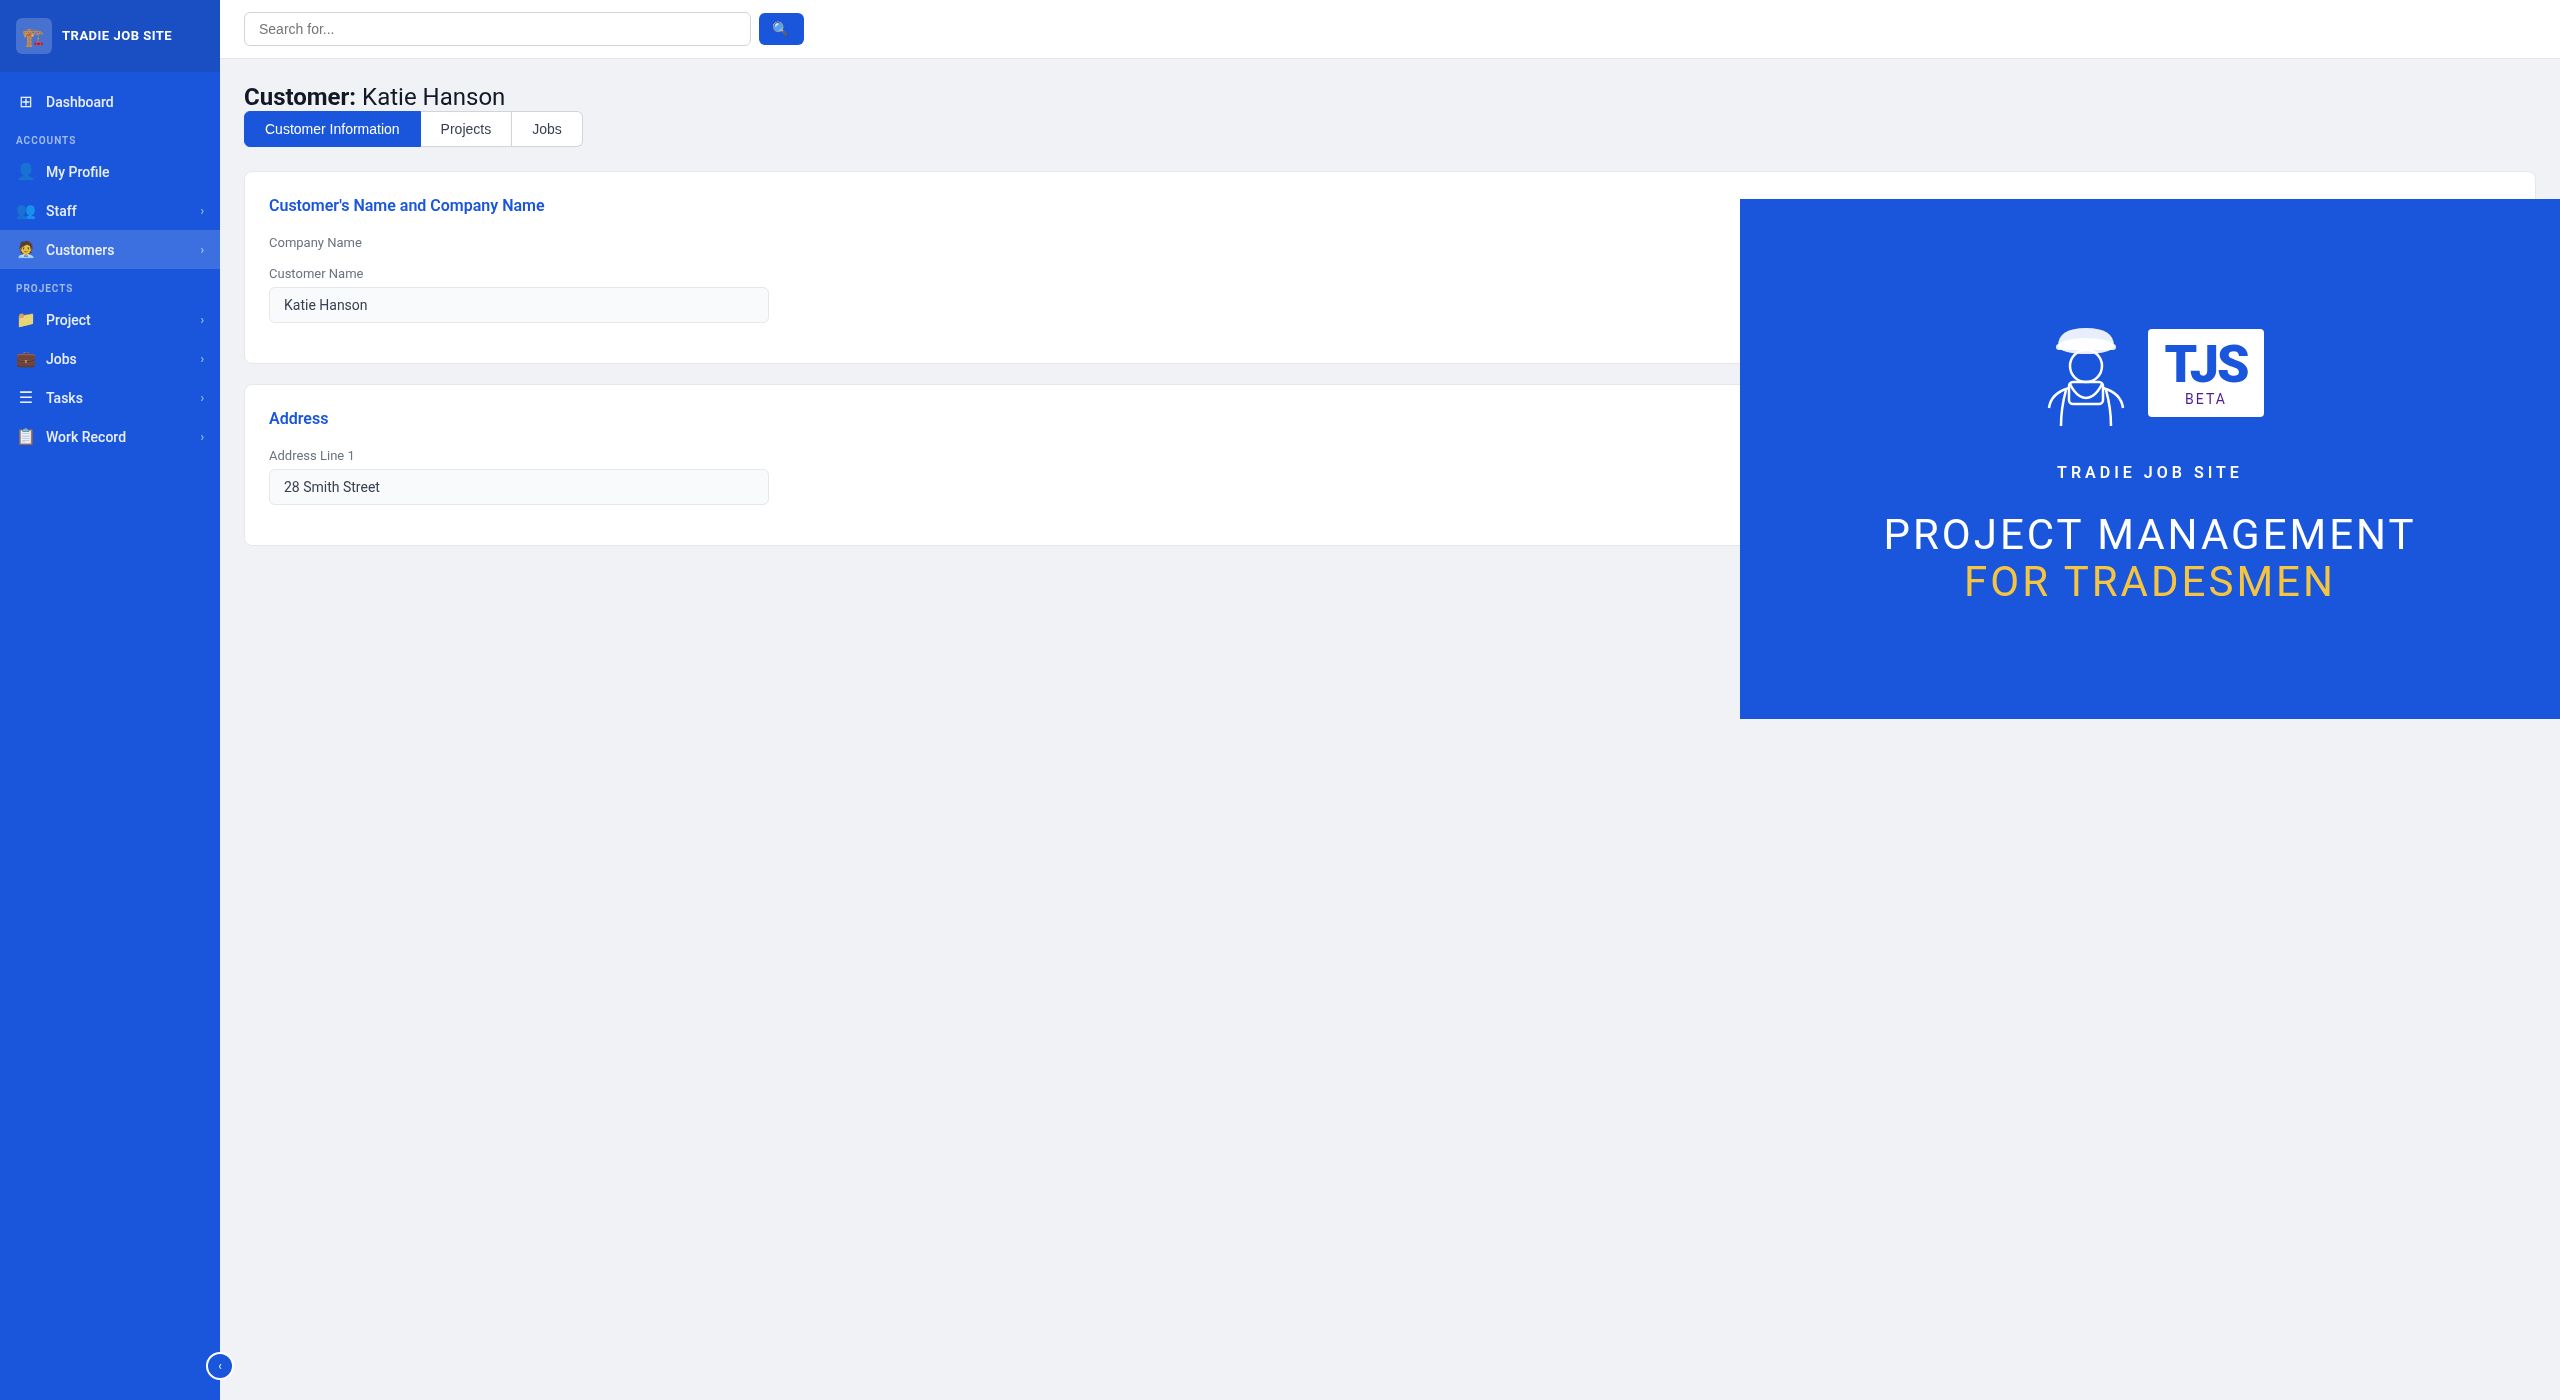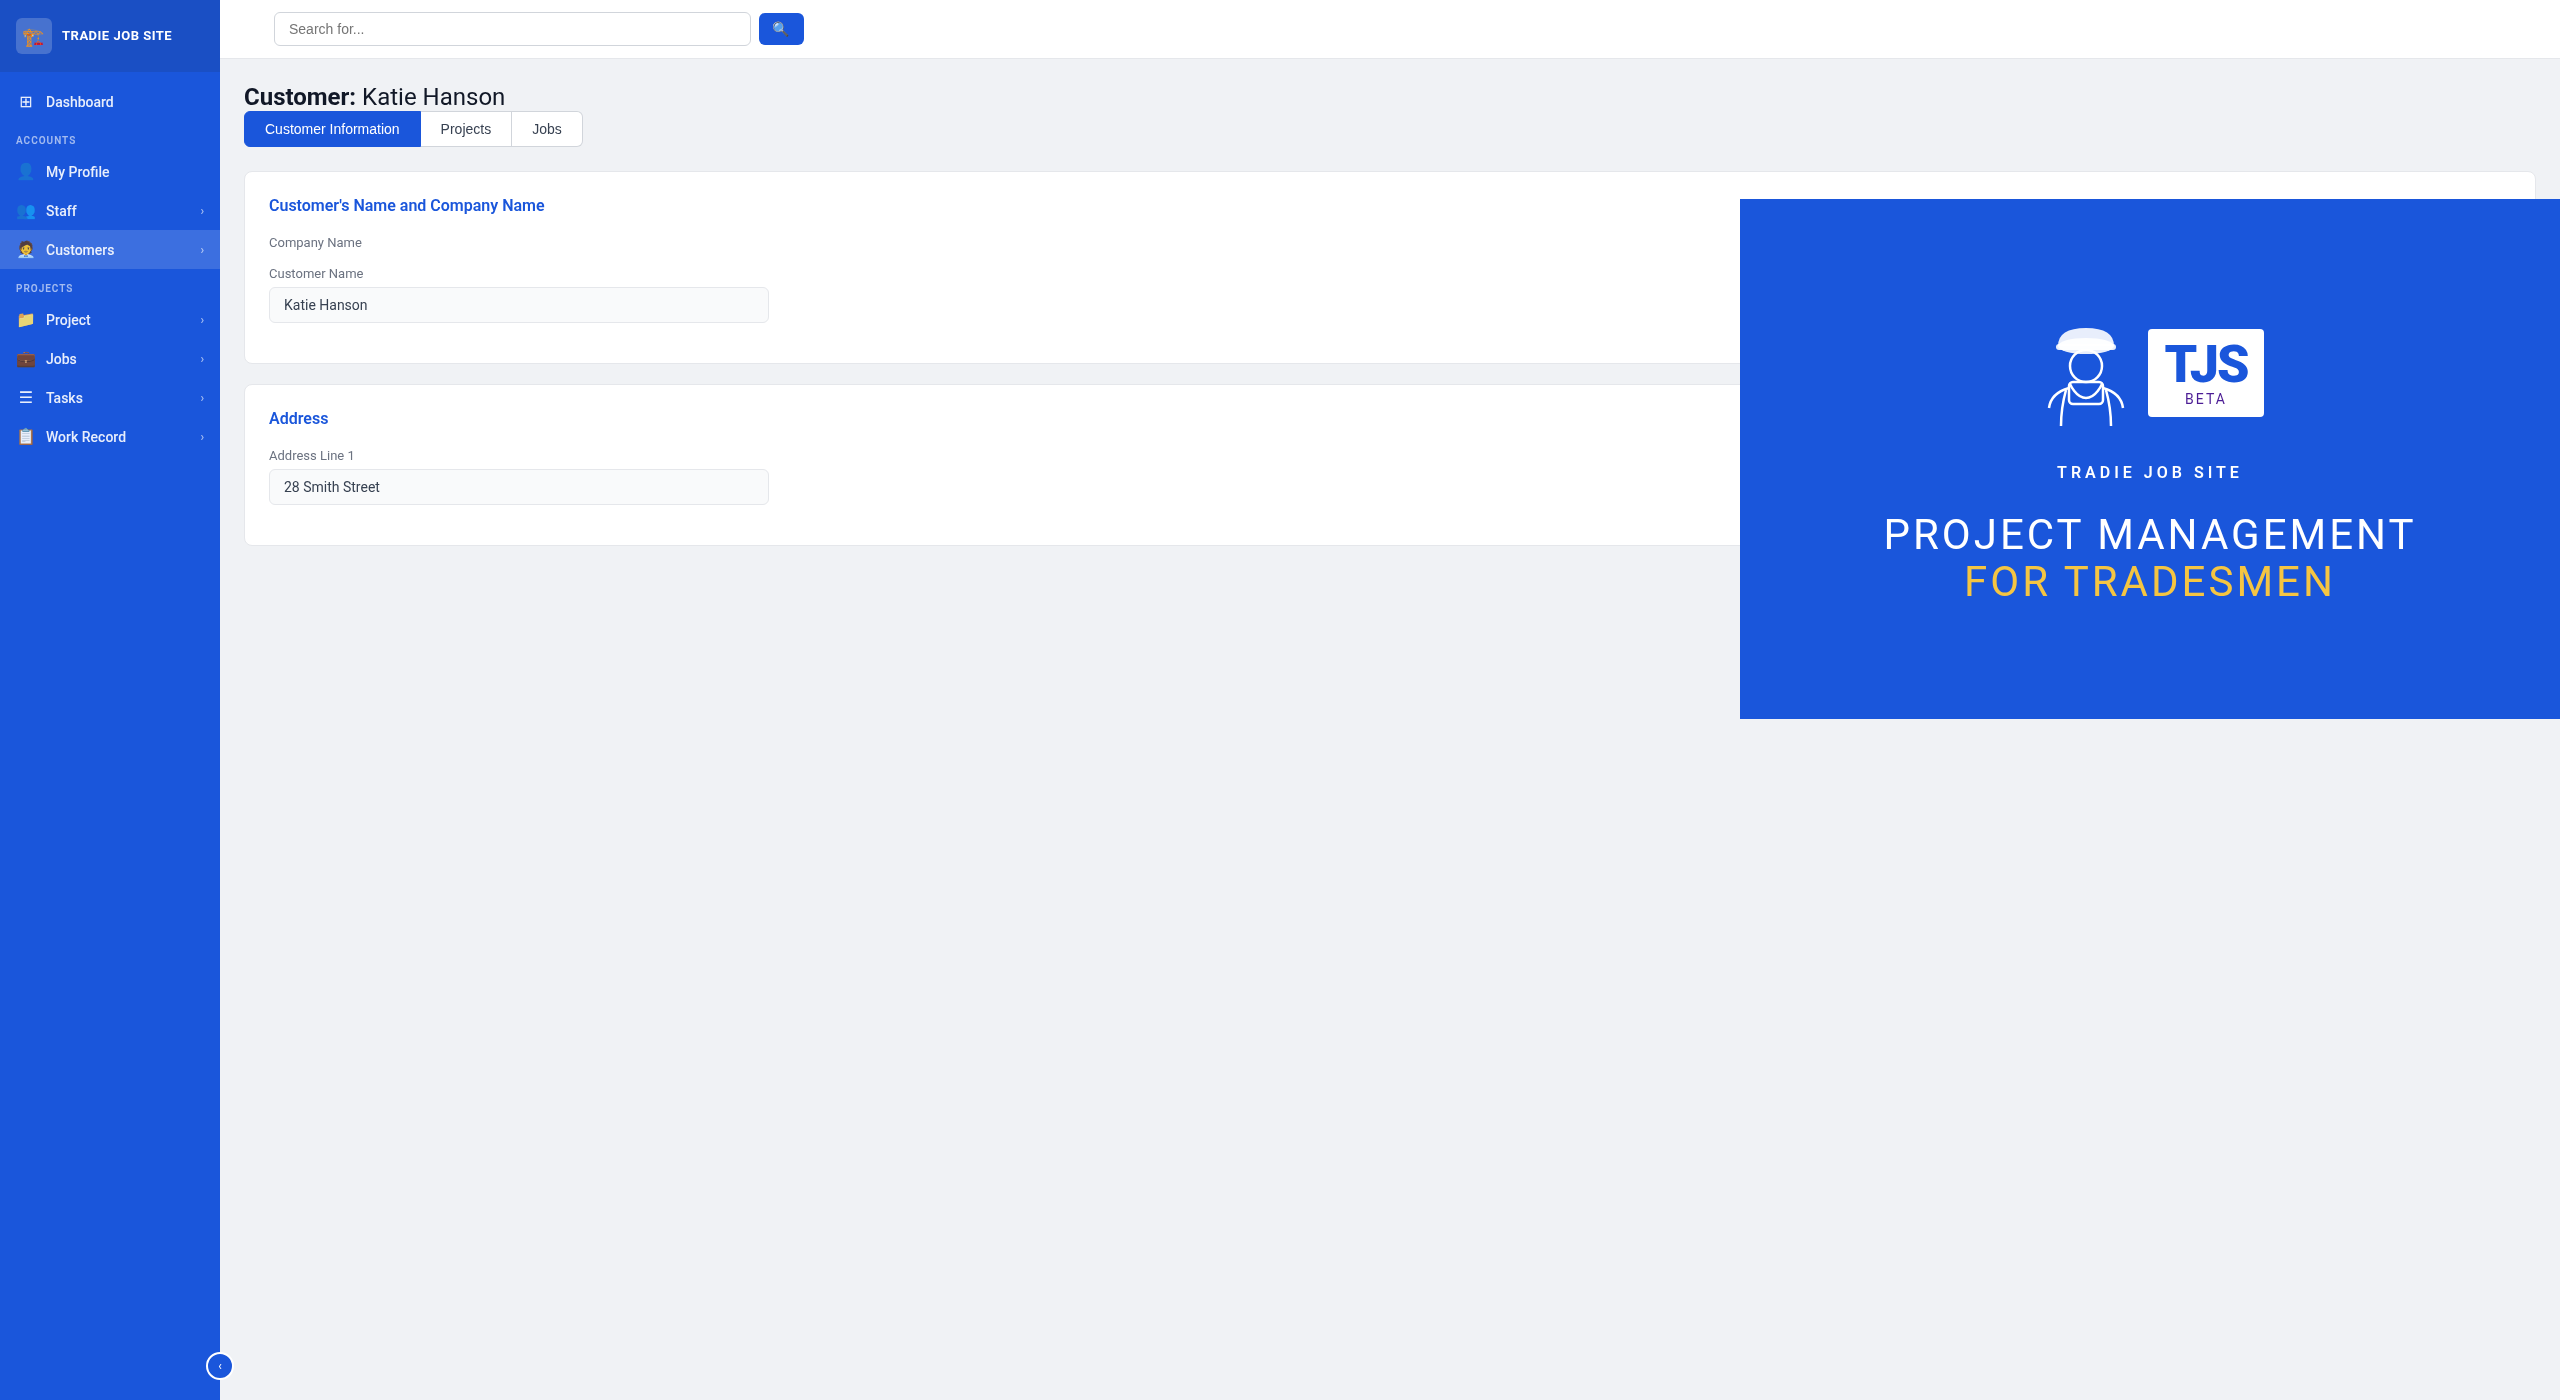--- a/index.html
+++ b/index.html
@@ -101,21 +101,20 @@
       gap: 8px;
     }
     .search-input {
       flex: 1;
       border: 1px solid #d1d5db;
       border-radius: 6px;
       padding: 8px 14px;
       font-size: 14px;
       color: #701a75;
       outline: none;
-      margin-left: 30px;
     }
     .search-btn {
       background: #1a56db;
       color: white;
       border: none;
       border-radius: 6px;
       padding: 8px 14px;
       cursor: pointer;
       font-size: 14px;
     }

